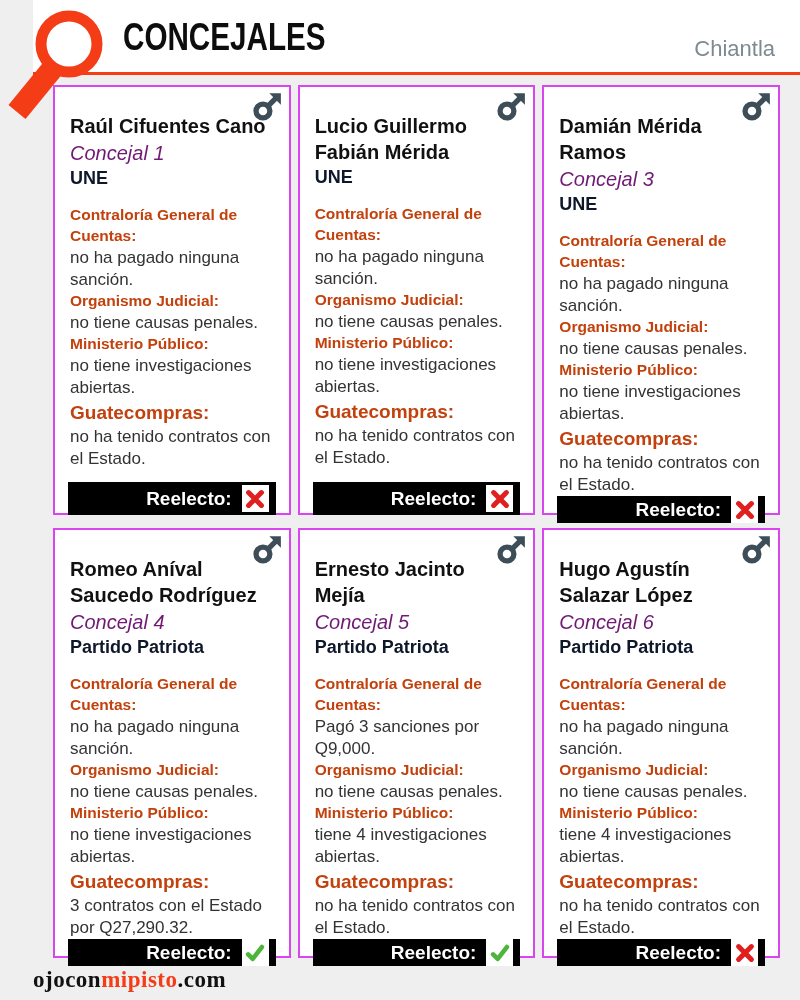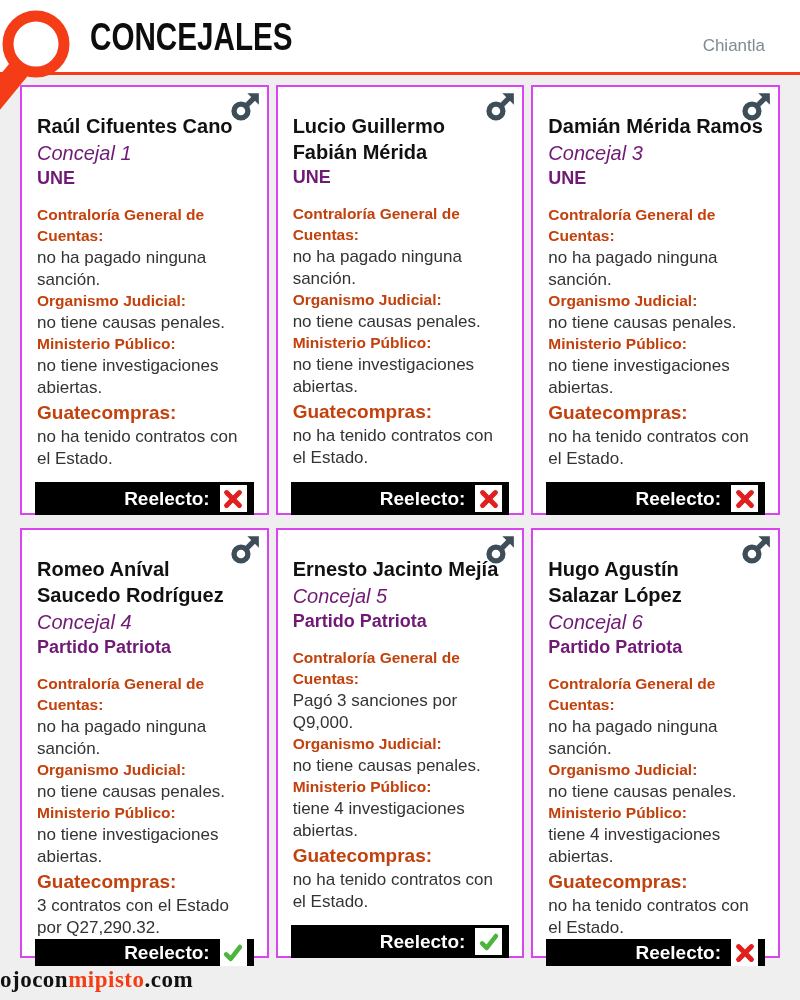--- a/index.html
+++ b/index.html
@@ -1,36 +1,36 @@
 <!DOCTYPE html>
 <html><head>
 <meta charset="utf-8">
 <style>
   * { margin:0; padding:0; box-sizing:border-box; }
   html,body { width:800px; height:1000px; overflow:hidden; }
   body { font-family:"Liberation Sans", sans-serif; background:#EFEFEF; }
 
-  .page { width:800px; height:1000px; background:#EFEFEF; position:relative; }
+  .page { width:800px; height:1000px; background:#EFEFEF; position:relative;padding-left:33px; }
 
   
   .header { height:75px; background:#ffffff; border-bottom:3px solid #F43C17; position:relative; }
   .logo { position:absolute; top:8px; left:-6px; width:84px; height:120px; z-index:3; overflow:visible; }
   .page-title { position:absolute; left:90px; top:16px; font-size:38px; font-weight:bold; color:#0d0d0d;
                 transform:scaleX(0.78); transform-origin:left center; letter-spacing:0px; white-space:nowrap; }
-  .location { position:absolute; right:35px; top:36px; font-size:17px; color:#7D8A91; }
+  .location { position:absolute; right:25px; top:36px; font-size:22px; color:#7D8A91; }
 
   
   .grid { display:grid; grid-template-columns:repeat(3, 1fr); column-gap:7px; row-gap:13px;
           padding:10px 20px 0 20px; }
   .card { position:relative; background:#ffffff; border:2px solid #d946ef; height:430px;
           padding:26px 15px 0 15px; display:flex; flex-direction:column; }
   .gender { position:absolute; top:5px; right:7px; line-height:0; }
   .name { font-size:20px; font-weight:bold; color:#111; line-height:1.3; white-space:pre-line; }
   .position { font-size:20px; font-style:italic; color:#701a75; line-height:1.3; margin-top:1px; }
-  .party { font-size:18px; font-weight:bold; color:#701a75; line-height:1.3; margin-top:1px; }
+  .party { font-size:18px; font-weight:bold; color:#0f172a; line-height:1.3; margin-top:1px; }
   .records { margin-top:15px; }
   .record-label { font-size:15.5px; font-weight:bold; color:#c2410c; line-height:1.35; }
   .record-value { font-size:17px; color:#333; line-height:1.3; }
   .record:last-child .record-label { font-size:19px; line-height:1.4; }
 
   
   .bar { margin:auto -2px -2px -2px; background:#000; height:33px; display:flex; align-items:center;
          justify-content:flex-end; padding-right:7px; }
   .bar-label { color:#fff; font-size:19px; font-weight:bold; margin-right:10px; }
   .mark { width:27px; height:27px; background:#fff; display:flex; align-items:center; justify-content:center; }

